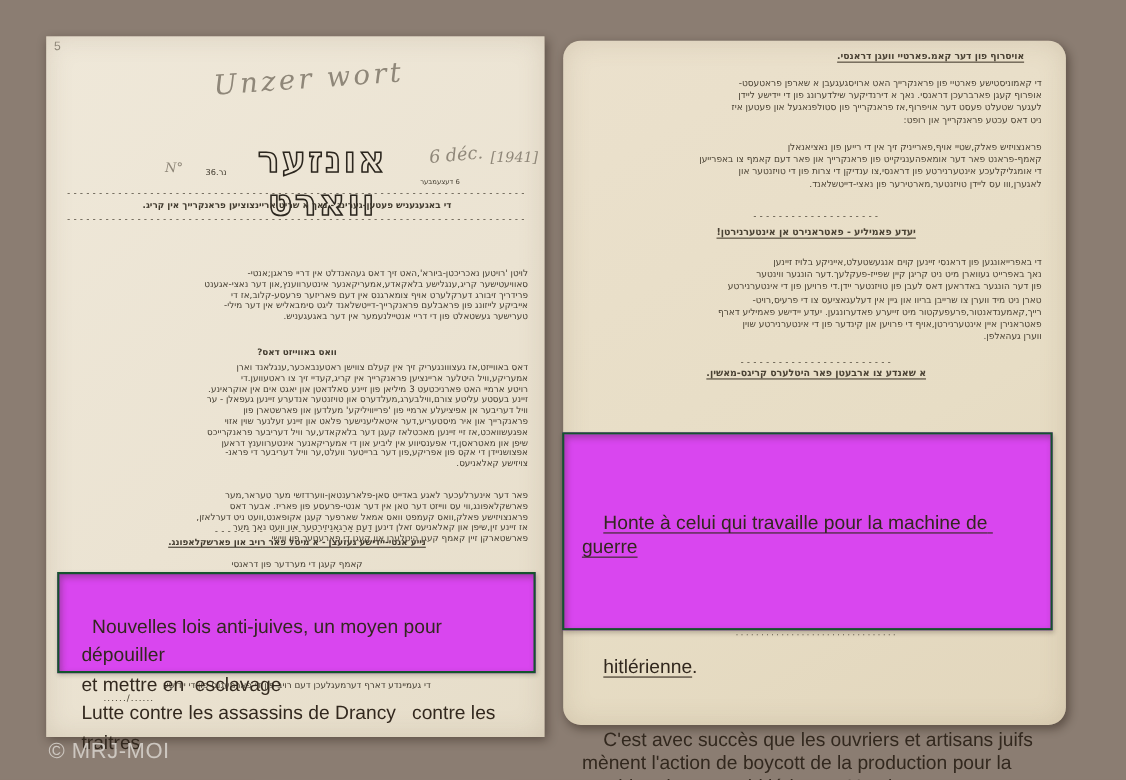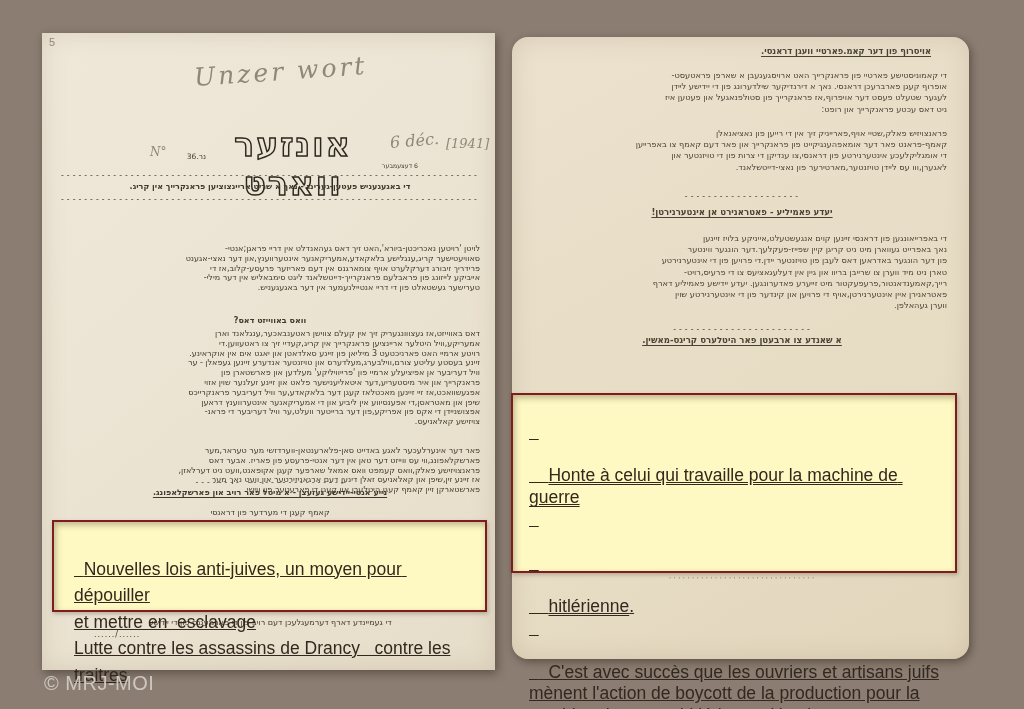--- a/index.html
+++ b/index.html
@@ -47,26 +47,25 @@
     direction:rtl; text-align:center;
     font-family:"DejaVu Sans", sans-serif;
     font-size:33px; font-weight:bold; letter-spacing:2px;
     color:#ece4d4;
     -webkit-text-stroke:1.4px #2b261e;
     text-shadow:0 0 1px #2b261e;
   }
   .hand { font-family:"DejaVu Serif", serif; font-style:italic; }
   .caption {
     position:absolute;
-    background:#fef9c3;
-    border:2px solid #7f1d1d;
+    background:#d946ef;
+    border:2px solid #14532d;
     box-shadow:inset 2px 3px 6px rgba(40,28,18,.30), 1px 2px 4px rgba(40,28,18,.25);
     color:#32281e;
     white-space:pre-wrap;
-    text-decoration:underline;
   }
   .caption-left {
     left:52px; top:520px; width:435px; height:92px;
     padding:7px 10px 0 20px;
     font-size:17.5px; line-height:26.5px;
   }
   .caption-right {
     left:511px; top:393px; width:446px; height:180px;
     padding:5px 12px 0 16px;
     font-size:17.5px; line-height:21.8px;

